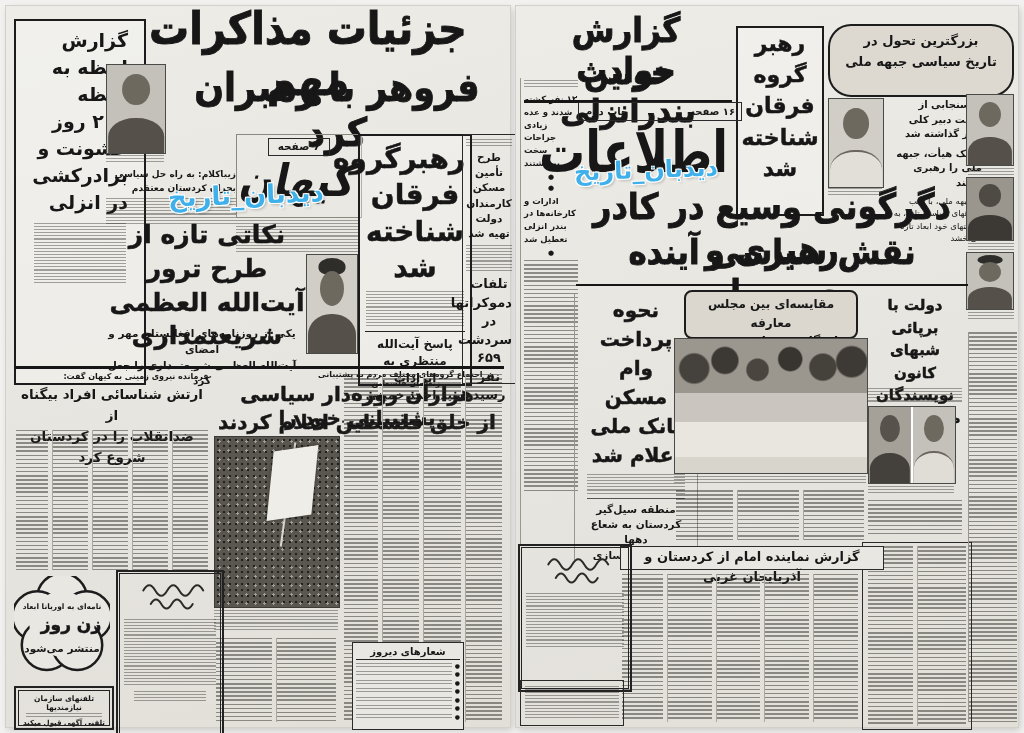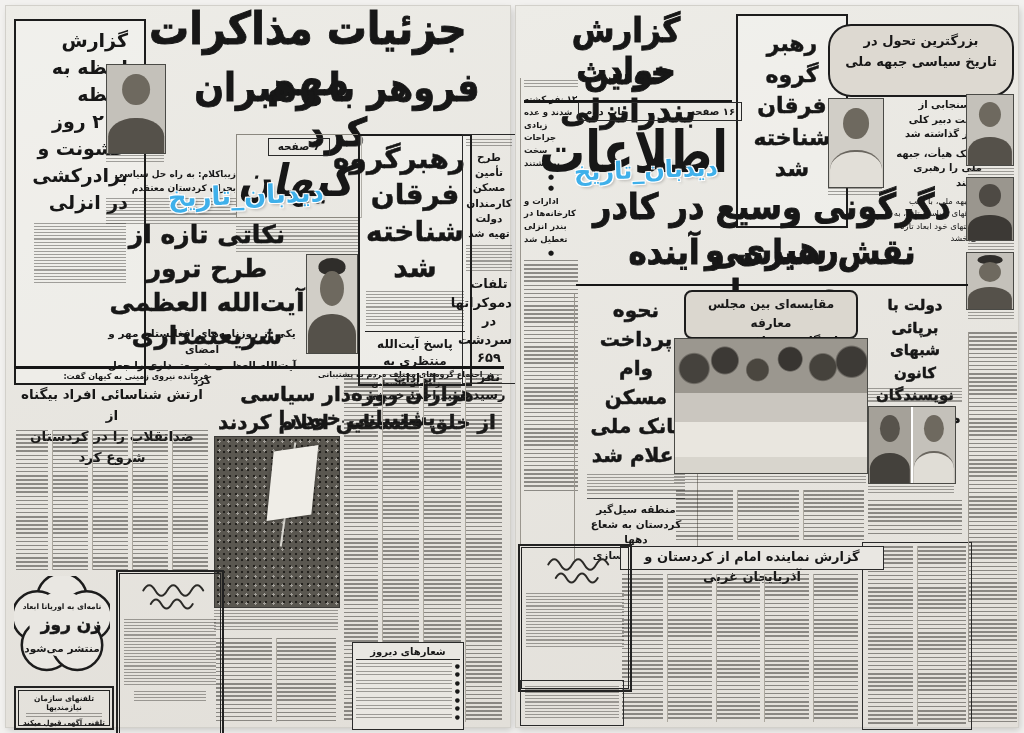--- a/index.html
+++ b/index.html
@@ -206,21 +206,21 @@
     <div class="gks" style="height:12px;margin:6px 10px 0"></div>
   </div>
 </div>
 
 <div class="page" style="left:516px;top:6px;width:502px;height:721px">
 
   <div class="abs tk ctr" style="left:6px;top:8px;width:208px;font-size:31px;transform:scaleY(1.1)">گزارش حوادث</div>
   <div class="abs tk ctr" style="left:6px;top:52px;width:212px;font-size:29px;transform:scaleY(1.1)">خونین بندرانزلی</div>
   <div class="abs rule" style="left:8px;top:94px;width:208px;height:2.5px"></div>
 
-  <div class="abs box" style="left:220px;top:8px;width:84px;height:186px;padding:12px">
+  <div class="abs box" style="left:220px;top:20px;width:84px;height:186px;padding:0">
     <div class="pre ctr tk2" style="font-size:22px;line-height:1.42">رهبر
 گروه
 فرقان
 شناخته
 شد</div>
   </div>
 
   <div class="abs pre b ctr" style="left:312px;top:18px;width:182px;height:64px;border:2.5px solid #1c1c1c;border-radius:23px;background:#ddd9d1;font-size:13px;line-height:1.6;padding-top:5px">بزرگترین تحول در
 تاریخ سیاسی جبهه ملی</div>
 

